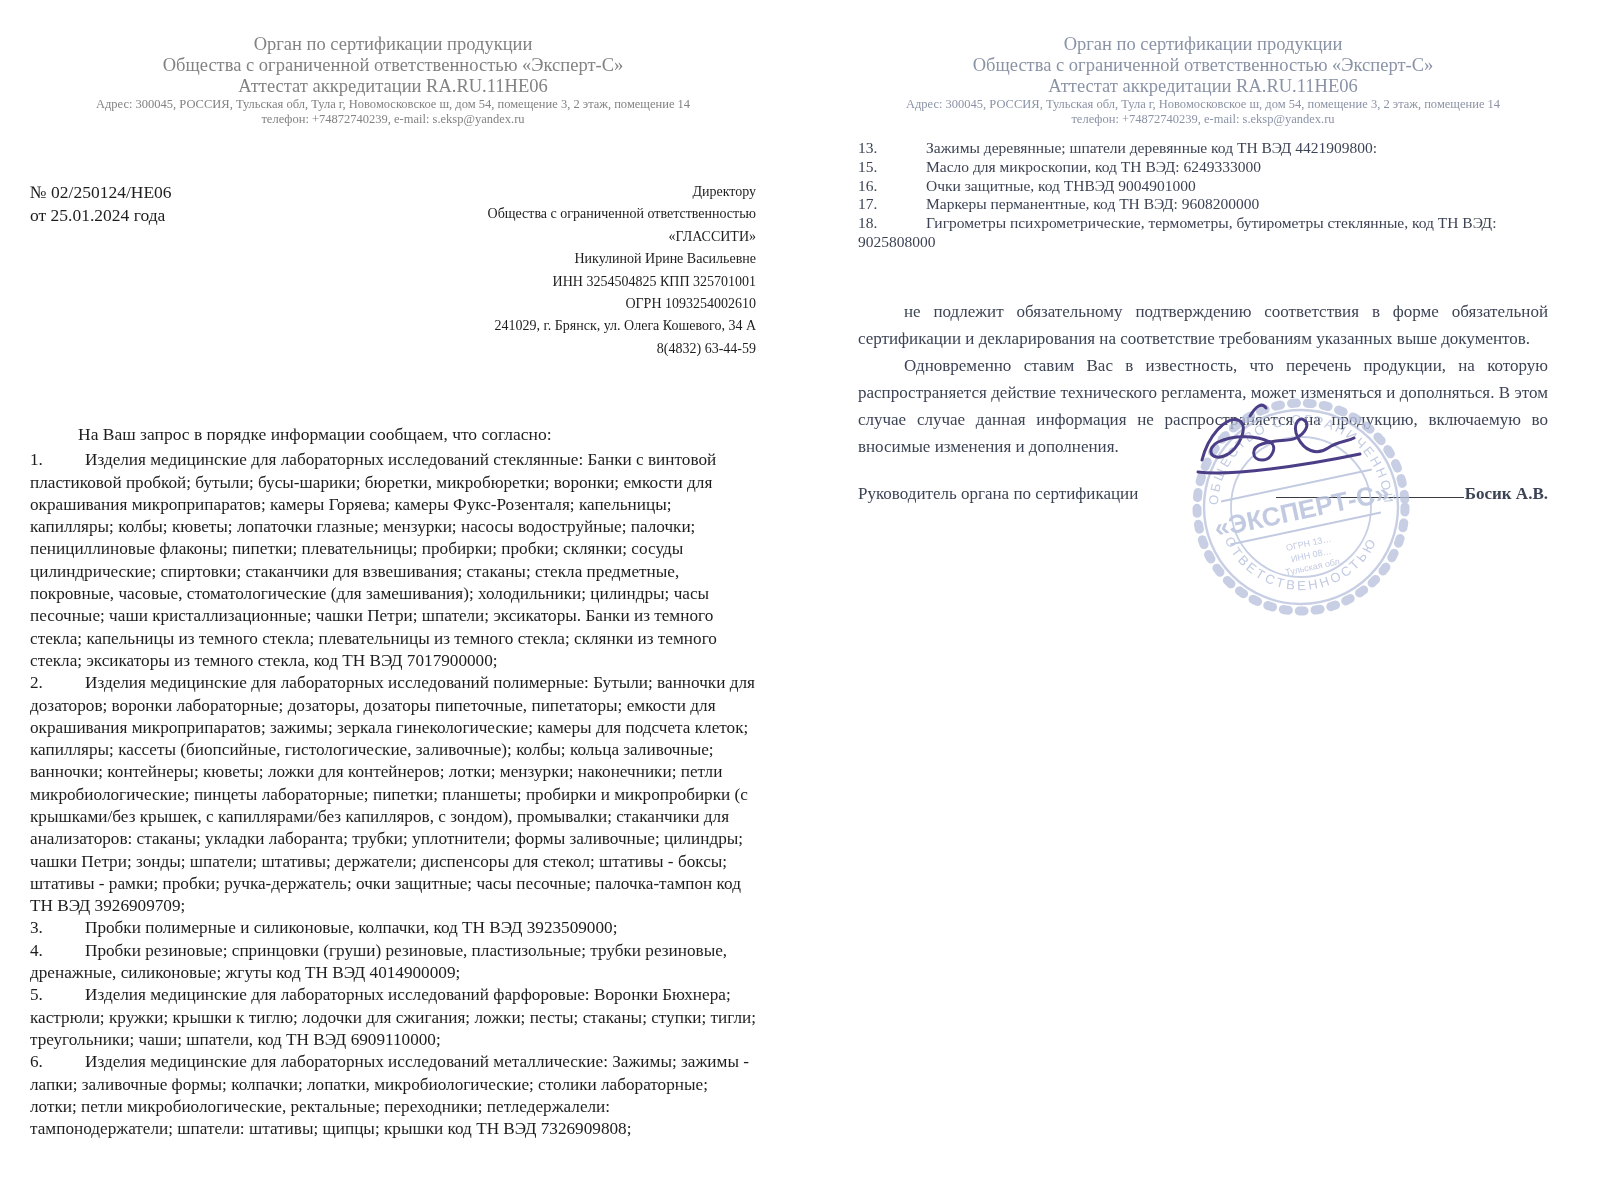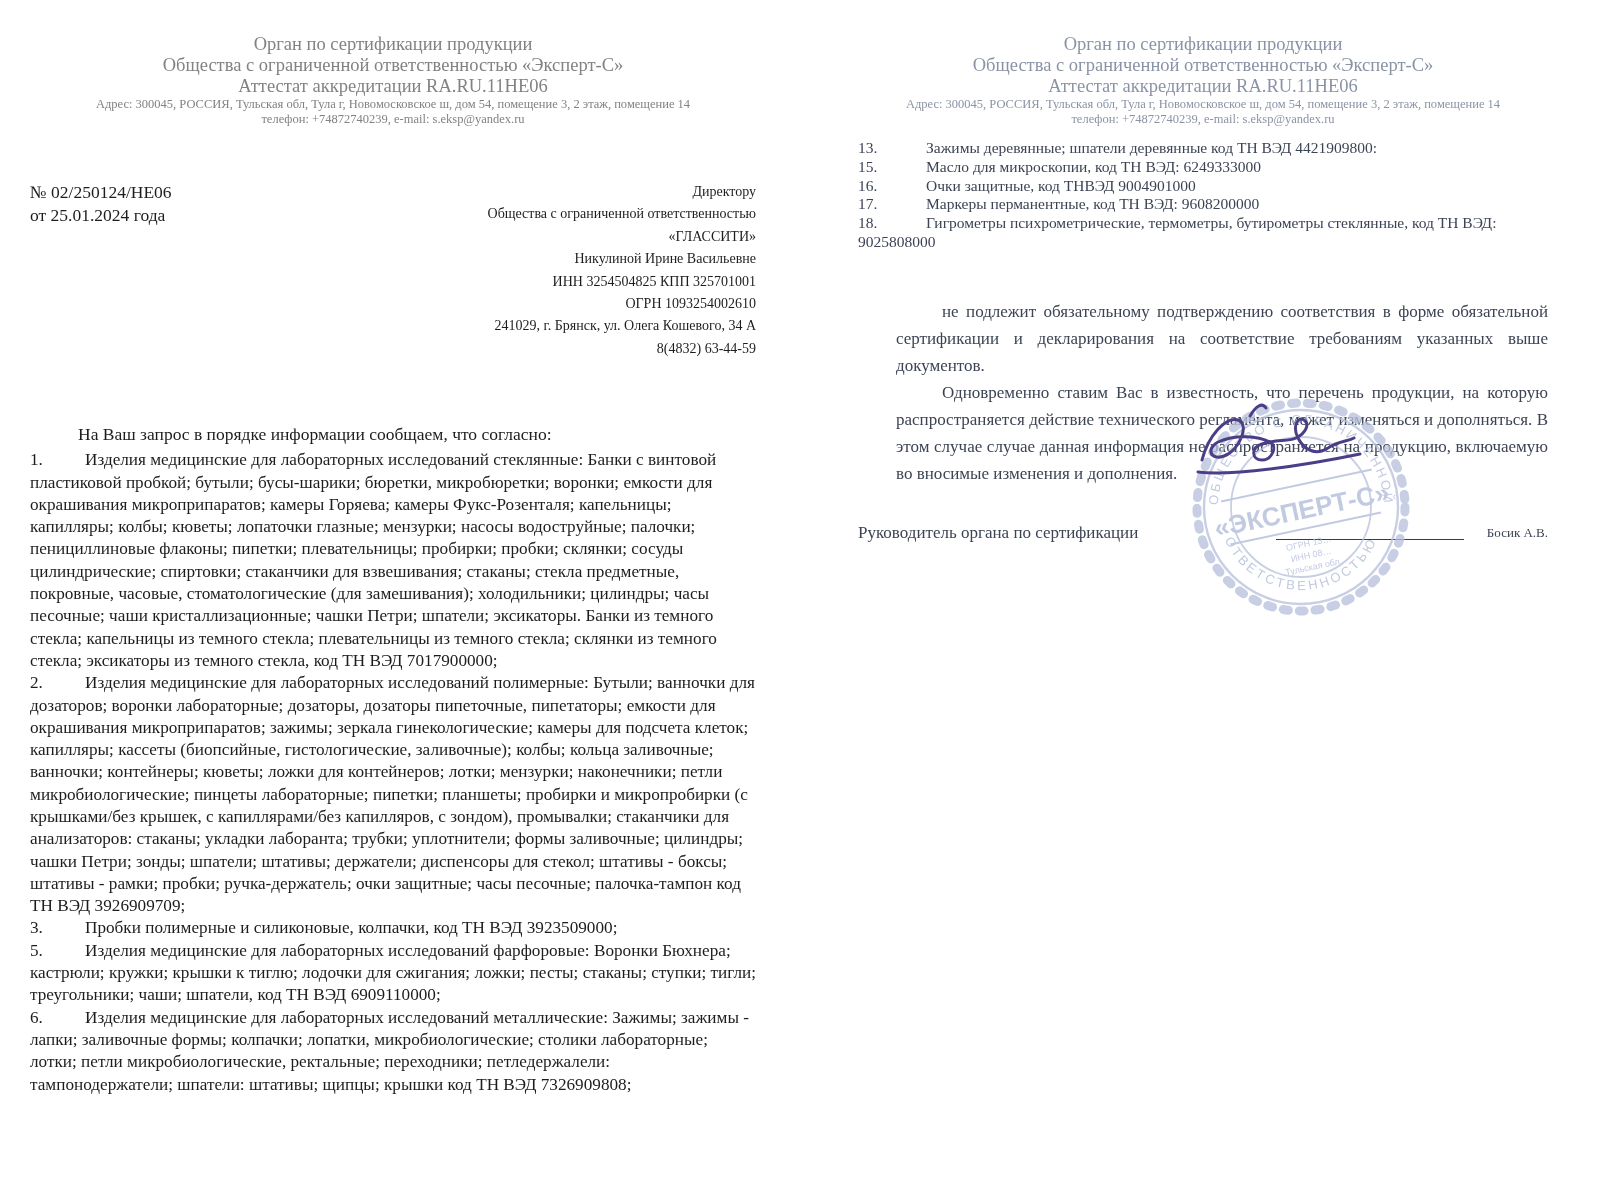--- a/index.html
+++ b/index.html
@@ -27,27 +27,27 @@
   .lead  { margin-top:22px; font-size:17.5px; line-height:25.5px; }
 
   .items-left p  { font-size:17.2px; line-height:22.3px; }
   .items-left { margin-top:4px; }
   .num { display:inline-block; width:55px; }
 
   .items-right { margin-top:12px; }
   .items-right p { font-size:15.5px; line-height:18.8px; }
   .num-r { display:inline-block; width:68px; }
 
-  .body-paras { margin-top:46px;margin-left:38px; }
+  .body-paras { margin-top:46px; }
   .body-paras p { font-size:17px; line-height:27px; text-align:justify; text-indent:46px; }
 
-  .sig-row { display:flex; align-items:center; margin-top:36px; position:relative; }
+  .sig-row { display:flex; align-items:flex-start; margin-top:24px; position:relative; }
   .sig-role { font-size:17px; white-space:nowrap; }
   .sig-line { flex:0 0 188px; margin-left:138px; border-bottom:1.6px solid #3a3a46; height:14px; }
-  .sig-name { margin-left:auto; font-size:13px; white-space:nowrap; }
+  .sig-name { margin-left:auto; font-size:17px; white-space:nowrap;font-weight:bold; }
 
   
   .stamp-wrap { position:absolute; left:318px; top:348px; width:250px; height:250px;
                 pointer-events:none; }
   .stamp-svg { position:absolute; left:0; top:0; filter:blur(0.5px); opacity:.85; }
   .sign-svg  { position:absolute; left:16px; top:16px; }
 </style>
 </head>
 <body>
 
@@ -84,20 +84,21 @@
     <p class="intro">На Ваш запрос в порядке информации сообщаем, что согласно:</p>
 
     <div class="items-left">
 
         <p><span class="num">1.</span><span>Изделия медицинские для лабораторных исследований стеклянные: Банки с винтовой пластиковой пробкой; бутыли; бусы-шарики; бюретки, микробюретки; воронки; емкости для окрашивания микроприпаратов; камеры Горяева; камеры Фукс-Розенталя; капельницы; капилляры; колбы; кюветы; лопаточки глазные; мензурки; насосы водоструйные; палочки; пенициллиновые флаконы; пипетки; плевательницы; пробирки; пробки; склянки; сосуды цилиндрические; спиртовки; стаканчики для взвешивания; стаканы; стекла предметные, покровные, часовые, стоматологические (для замешивания); холодильники; цилиндры; часы песочные; чаши кристаллизационные; чашки Петри; шпатели; эксикаторы. Банки из темного стекла; капельницы из темного стекла; плевательницы из темного стекла; склянки из темного стекла; эксикаторы из темного стекла, код ТН ВЭД 7017900000;</span></p>
 
         <p><span class="num">2.</span><span>Изделия медицинские для лабораторных исследований полимерные: Бутыли; ванночки для дозаторов; воронки лабораторные; дозаторы, дозаторы пипеточные, пипетаторы; емкости для окрашивания микроприпаратов; зажимы; зеркала гинекологические; камеры для подсчета клеток; капилляры; кассеты (биопсийные, гистологические, заливочные); колбы; кольца заливочные; ванночки; контейнеры; кюветы; ложки для контейнеров; лотки; мензурки; наконечники; петли микробиологические; пинцеты лабораторные; пипетки; планшеты; пробирки и микропробирки (с крышками/без крышек, с капиллярами/без капилляров, с зондом), промывалки; стаканчики для анализаторов: стаканы; укладки лаборанта; трубки; уплотнители; формы заливочные; цилиндры; чашки Петри; зонды; шпатели; штативы; держатели; диспенсоры для стекол; штативы - боксы; штативы - рамки; пробки; ручка-держатель; очки защитные; часы песочные; палочка-тампон код ТН ВЭД 3926909709;</span></p>
 
         <p><span class="num">3.</span><span>Пробки полимерные и силиконовые, колпачки, код ТН ВЭД 3923509000;</span></p>
 
+        <p><span class="num">4.</span><span>Пробки резиновые; спринцовки (груши) резиновые, пластизольные; трубки резиновые, дренажные, силиконовые; жгуты код ТН ВЭД 4014900009;</span></p>
 
         <p><span class="num">5.</span><span>Изделия медицинские для лабораторных исследований фарфоровые: Воронки Бюхнера; кастрюли; кружки; крышки к тиглю; лодочки для сжигания; ложки; песты; стаканы; ступки; тигли; треугольники; чаши; шпатели, код ТН ВЭД 6909110000;</span></p>
 
         <p><span class="num">6.</span><span>Изделия медицинские для лабораторных исследований металлические: Зажимы; зажимы - лапки; заливочные формы; колпачки; лопатки, микробиологические; столики лабораторные; лотки; петли микробиологические, ректальные; переходники; петледержалели: тампонодержатели; шпатели: штативы; щипцы; крышки код ТН ВЭД 7326909808;</span></p>
 
       </div>
   </div>
 
   <div class="page page-right">
 

